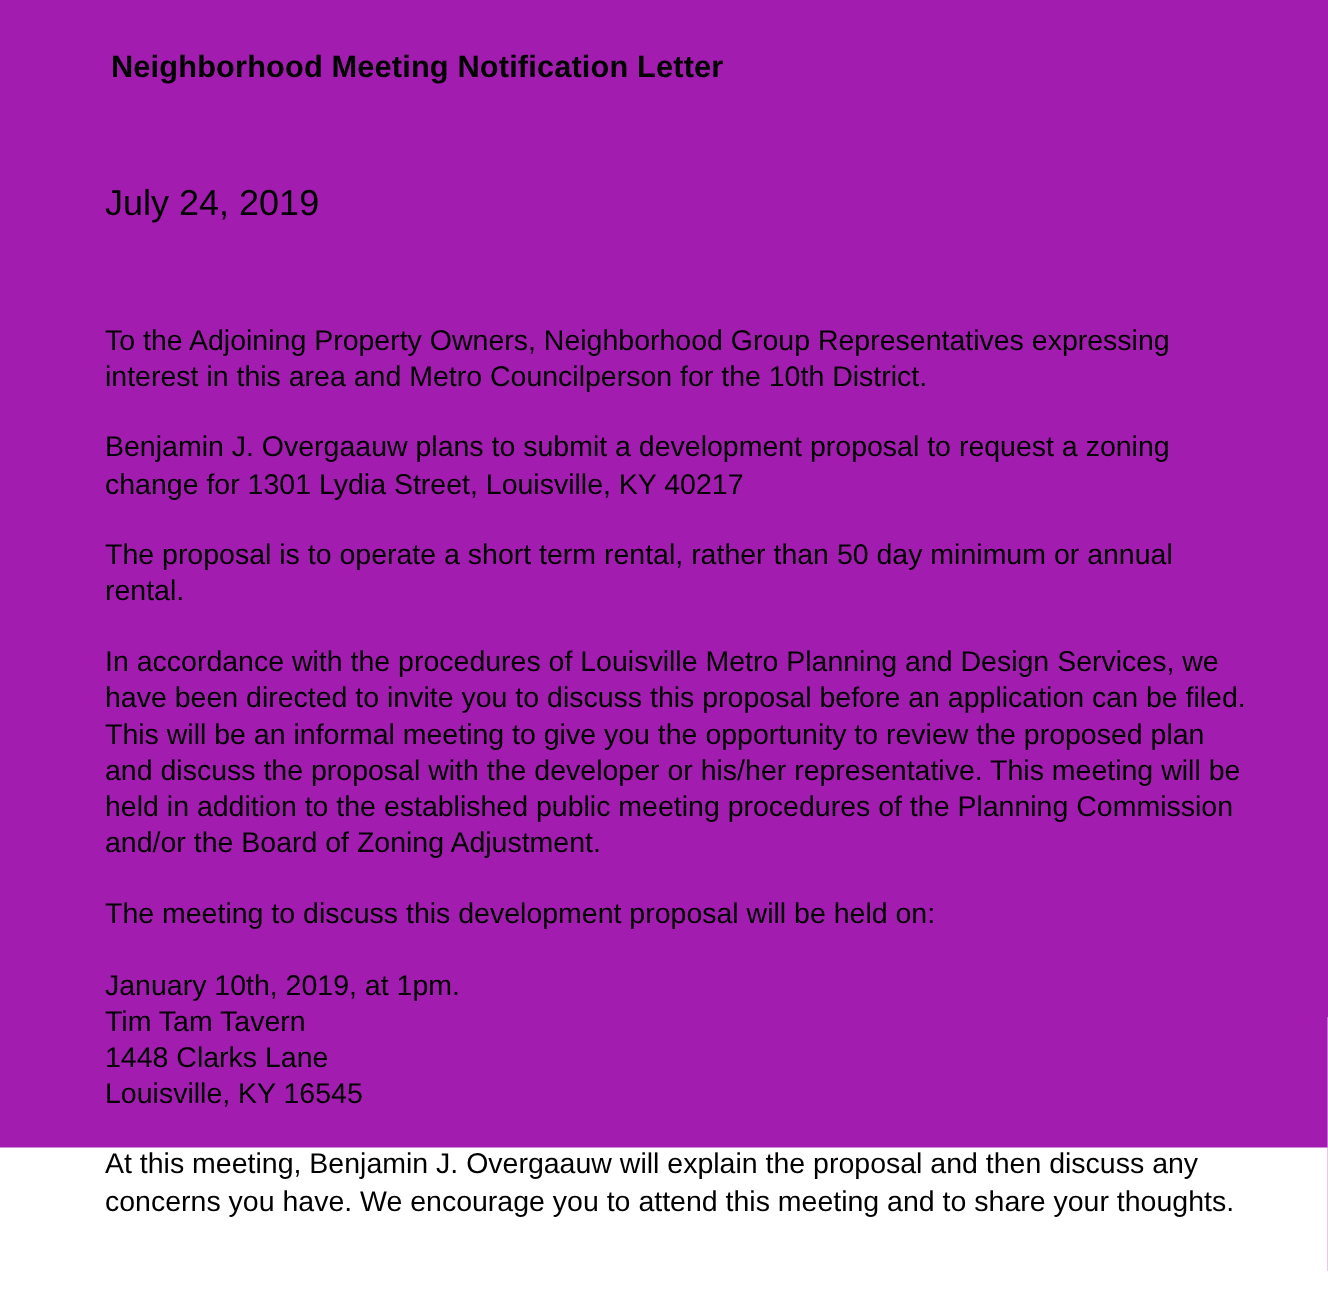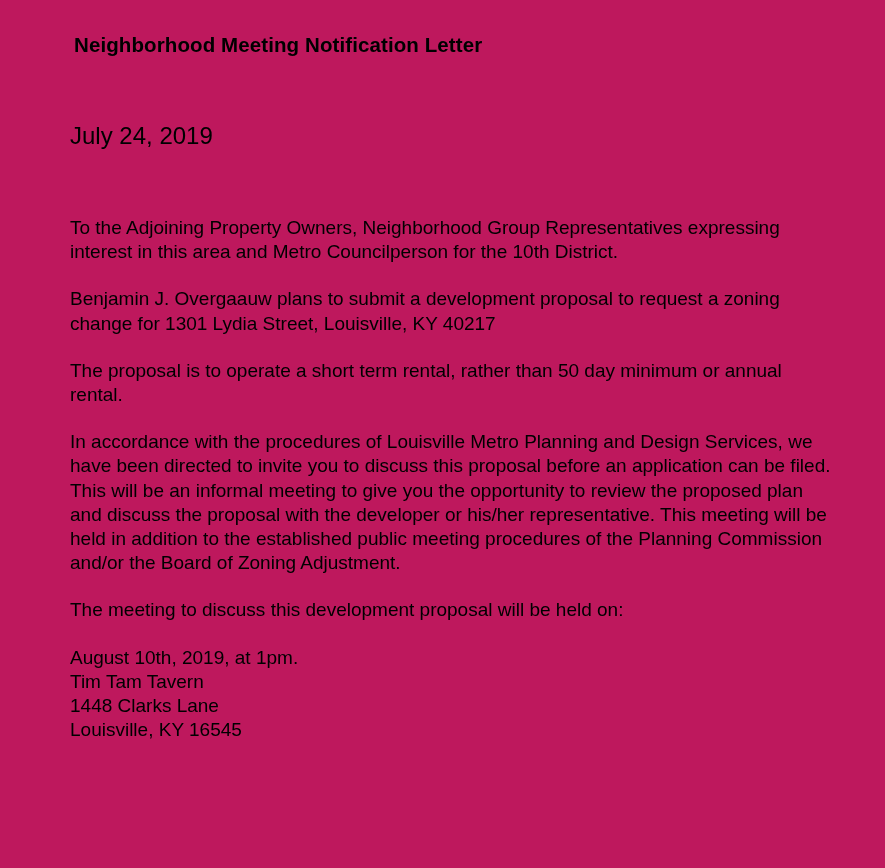--- a/index.html
+++ b/index.html
@@ -12,22 +12,22 @@
     width: 885px;
     height: 868px;
     overflow: hidden;
     font-family: "Liberation Sans", sans-serif;
     color: #000000;
     -webkit-font-smoothing: antialiased;
   }
   .page {
     position: relative;
     width: 885px;
-    height: 868px;
-    background: #be185d;
+    height: 765px;
+    background: #a21caf;
     box-sizing: border-box;
   }
   .doc-title {
     position: absolute;
     left: 74px;
     top: 33px;
     font-size: 20.5px;
     font-weight: bold;
     letter-spacing: 0.1px;
     line-height: 24px;
@@ -82,21 +82,22 @@
 
     <p class="para">Benjamin J. Overgaauw plans to submit a development proposal to request a zoning change for 1301 Lydia Street, Louisville, KY 40217</p>
 
     <p class="para">The proposal is to operate a short term rental, rather than 50 day minimum or annual rental.</p>
 
     <p class="para">In accordance with the procedures of Louisville Metro Planning and Design Services, we have been directed to invite you to discuss this proposal before an application can be filed. This will be an informal meeting to give you the opportunity to review the proposed plan and discuss the proposal with the developer or his/her representative. This meeting will be held in addition to the established public meeting procedures of the Planning Commission and/or the Board of Zoning Adjustment.</p>
 
     <p class="para">The meeting to discuss this development proposal will be held on:</p>
 
     <div class="venue-block">
-      <span class="venue-line">August 10th, 2019, at 1pm.</span>
+      <span class="venue-line">January 10th, 2019, at 1pm.</span>
       <span class="venue-line">Tim Tam Tavern</span>
       <span class="venue-line">1448 Clarks Lane</span>
       <span class="venue-line">Louisville, KY 16545</span>
     </div>
 
+    <p class="para">At this meeting, Benjamin J. Overgaauw will explain the proposal and then discuss any concerns you have. We encourage you to attend this meeting and to share your thoughts.</p>
 
   </div>
 </div>
 
 </body></html>

